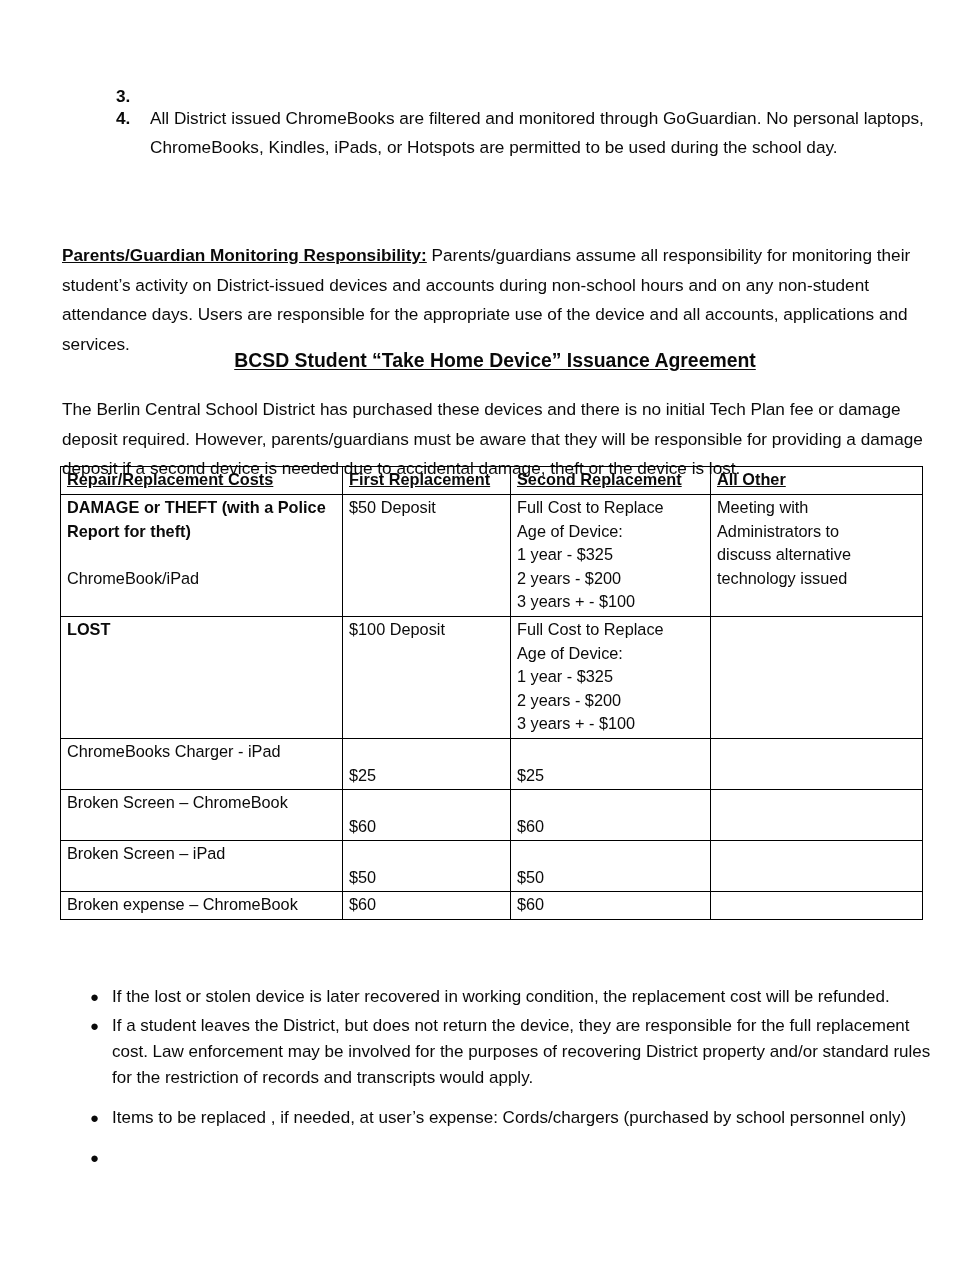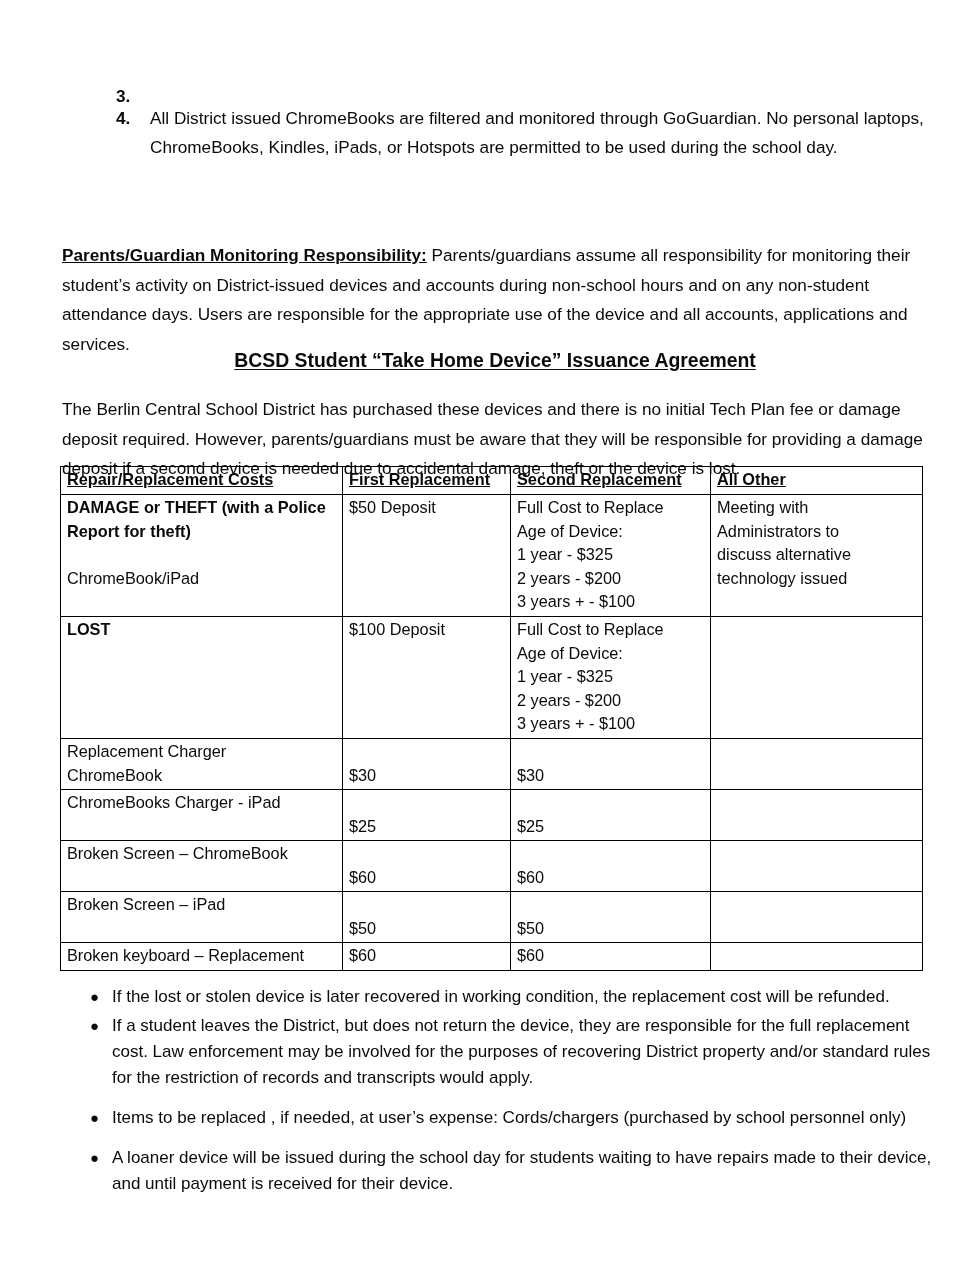--- a/index.html
+++ b/index.html
@@ -222,83 +222,68 @@
         <td class="cell-lines">
           <span>Full Cost to Replace</span>
           <span>Age of Device:</span>
           <span>1 year - $325</span>
           <span>2 years - $200</span>
           <span>3 years + - $100</span>
         </td>
         <td></td>
       </tr>
 
+
       <tr class="row-2line">
         <td class="cell-lines">
-          <span>Replacement Charger</span>
-          <span>ChromeBook</span>
-        </td>
-        <td class="cell-lines">
-          <span class="blank-line"></span>
-          <span>$30</span>
-        </td>
-        <td class="cell-lines">
-          <span class="blank-line"></span>
-          <span>$30</span>
+          <span>ChromeBooks Charger - iPad</span>
+        </td>
+        <td class="cell-lines">
+          <span class="blank-line"></span>
+          <span>$25</span>
+        </td>
+        <td class="cell-lines">
+          <span class="blank-line"></span>
+          <span>$25</span>
         </td>
         <td></td>
       </tr>
 
       <tr class="row-2line">
         <td class="cell-lines">
-          <span>ChromeBooks Charger - iPad</span>
-        </td>
-        <td class="cell-lines">
-          <span class="blank-line"></span>
-          <span>$25</span>
-        </td>
-        <td class="cell-lines">
-          <span class="blank-line"></span>
-          <span>$25</span>
+          <span>Broken Screen – ChromeBook</span>
+        </td>
+        <td class="cell-lines">
+          <span class="blank-line"></span>
+          <span>$60</span>
+        </td>
+        <td class="cell-lines">
+          <span class="blank-line"></span>
+          <span>$60</span>
         </td>
         <td></td>
       </tr>
 
       <tr class="row-2line">
         <td class="cell-lines">
-          <span>Broken Screen – ChromeBook</span>
-        </td>
-        <td class="cell-lines">
-          <span class="blank-line"></span>
-          <span>$60</span>
-        </td>
-        <td class="cell-lines">
-          <span class="blank-line"></span>
-          <span>$60</span>
-        </td>
-        <td></td>
-      </tr>
-
-      <tr class="row-2line">
-        <td class="cell-lines">
           <span>Broken Screen – iPad</span>
         </td>
         <td class="cell-lines">
           <span class="blank-line"></span>
           <span>$50</span>
         </td>
         <td class="cell-lines">
           <span class="blank-line"></span>
           <span>$50</span>
         </td>
         <td></td>
       </tr>
 
       <tr class="row-1line">
-        <td>Broken keyboard – Replacement</td>
+        <td>Broken expense – ChromeBook</td>
         <td>$60</td>
         <td>$60</td>
         <td></td>
       </tr>
     </tbody>
   </table>
 
   <ul class="bullet-list">
     <li class="bullet-item">
       <span class="bullet-marker">●</span>
@@ -307,17 +292,16 @@
     <li class="bullet-item">
       <span class="bullet-marker">●</span>
       <span>If a student leaves the District, but does not return the device, they are responsible for the full replacement cost.  Law enforcement may be involved for the purposes of recovering District property and/or standard rules for the restriction of records and transcripts would apply.</span>
     </li>
     <li class="bullet-item spaced">
       <span class="bullet-marker">●</span>
       <span>Items to be replaced , if needed, at user’s expense:  Cords/chargers (purchased by school personnel only)</span>
     </li>
     <li class="bullet-item spaced">
       <span class="bullet-marker">●</span>
-      <span>A loaner device will be issued during the school day for students waiting to have repairs made to their device, and until payment is received for their device.</span>
     </li>
   </ul>
 
 </div>
 
 </body></html>

